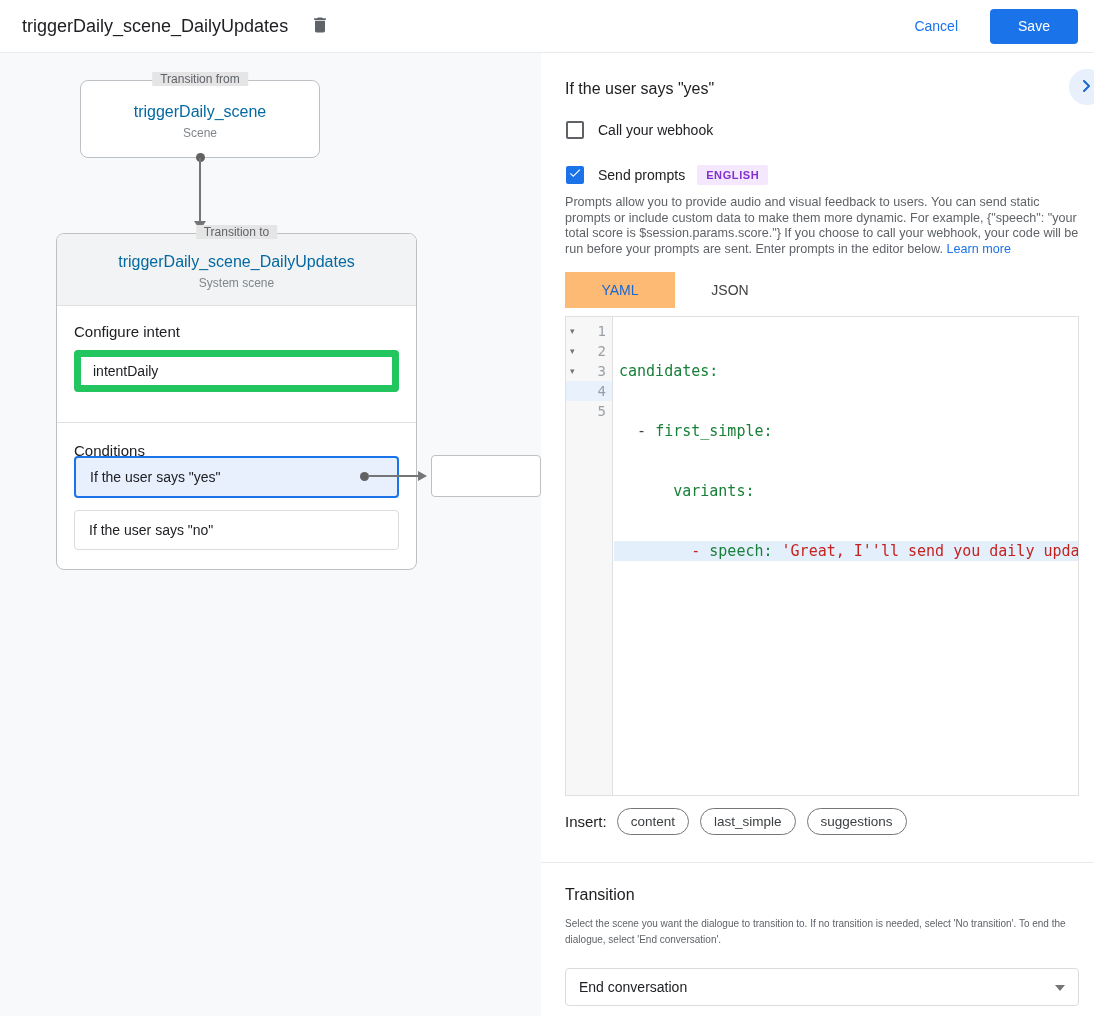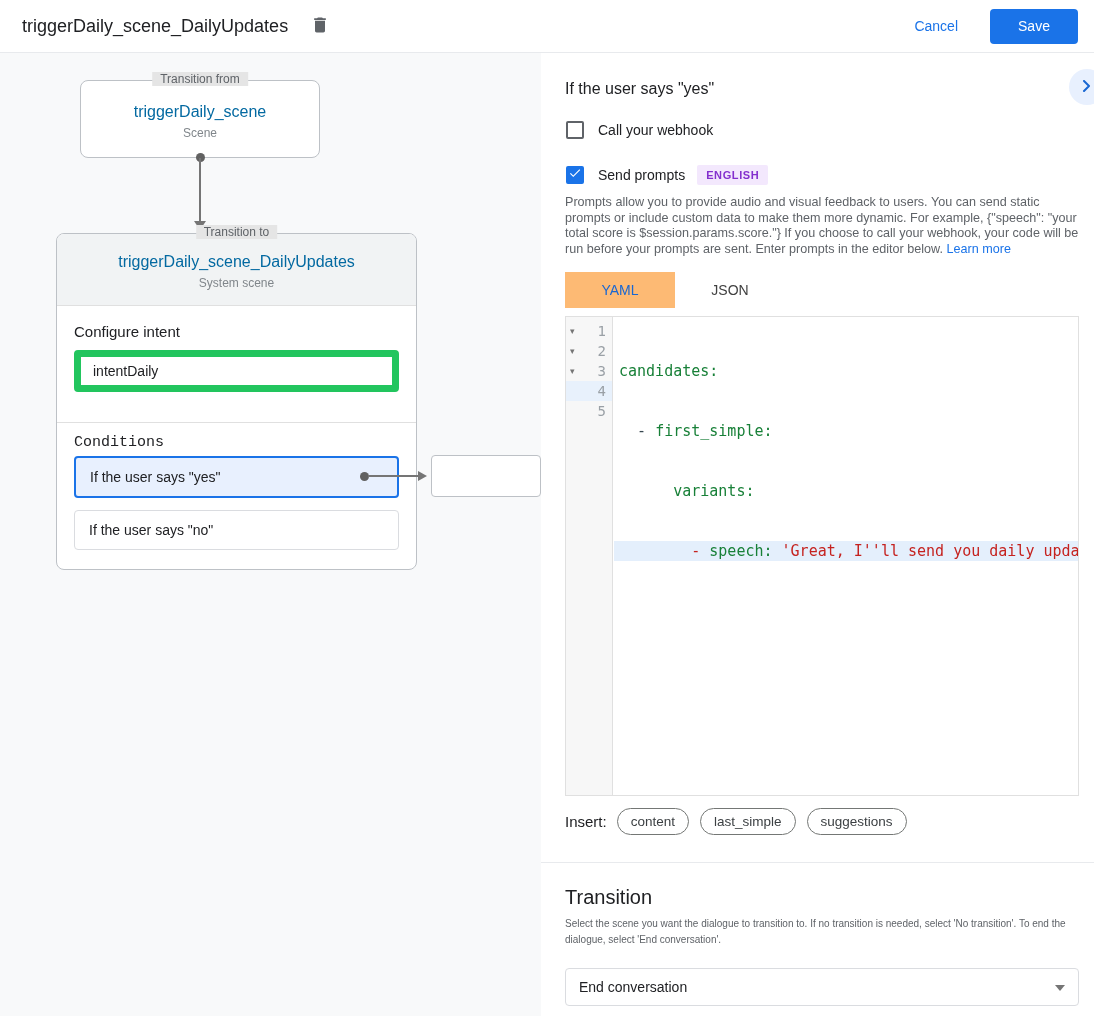--- a/index.html
+++ b/index.html
@@ -37,21 +37,21 @@
     border-left:6px solid transparent; border-right:6px solid transparent; border-top:9px solid #757575; }
   .to-box { left:20px; top:180px; width:361px; height:337px;margin-left:36px; }
   .to-header { height:72px; background:#f1f3f4; border-bottom:1px solid #e0e0e0;
     border-radius:7px 7px 0 0; padding-top:19px; }
   .section-h { font-size:15px; color:#202124; }
   .cfg-label { position:absolute; left:17px; top:89px; }
   .intent-input { position:absolute; left:17px; top:116px; width:325px; height:42px; background:#fff;
     border:7px solid #22c55e; border-radius:4px; font-size:14px; color:#202124;
     display:flex; align-items:center; padding-left:12px; }
   .to-divider { position:absolute; left:0; top:188px; width:359px; border-top:1px solid #e0e0e0; }
-  .cond-label { position:absolute; left:17px; top:200px;font-family:Liberation Mono, monospace; }
+  .cond-label { position:absolute; left:17px; top:208px; }
   .cond-card { position:absolute; left:17px; width:325px; height:40px; background:#fff;
     border:1px solid #dadce0; border-radius:4px; display:flex; align-items:center;
     padding-left:14px; font-size:14px; color:#202124; cursor:pointer; }
   .cond-yes { top:222px; height:42px; border:2px solid #1a73e8; background:#e8f0fe; }
   .cond-no { top:276px; }
   .dot-b { left:360px; top:419px; }
   .hline { position:absolute; left:368px; top:422px; width:50px; height:2px; background:#757575; }
   .arrow-right { position:absolute; left:418px; top:418px; width:0; height:0;
     border-top:5px solid transparent; border-bottom:5px solid transparent; border-left:9px solid #757575; }
   .target-box { position:absolute; left:431px; top:402px; width:110px; height:42px; background:#fff;
@@ -95,21 +95,21 @@
   .tok-key { color:#188038; }
   .tok-str { color:#c5221f; }
   .tok-plain { color:#37474f; }
 
   .insert-row { position:absolute; left:24px; top:755px; display:flex; align-items:center; }
   .insert-label { font-size:15px; color:#202124; margin-right:10px; }
   .chip { border:1px solid #747775; border-radius:15px; background:#fff; padding:5px 13px;
     font-size:13.5px; color:#3c4043; margin-right:11px; cursor:pointer; font-family:"Liberation Sans",sans-serif; }
   .rp-divider { position:absolute; left:0; top:809px; width:553px; border-top:1px solid #e8eaed; }
 
-  .trans-title { position:absolute; left:24px; top:833px; font-size:20px; color:#202124; }
+  .trans-title { position:absolute; left:24px; top:833px; font-size:16px; color:#202124; }
   .trans-desc { position:absolute; left:24px; top:863px; width:514px; font-size:10px;
     line-height:15.7px; color:#5f6368; }
   .trans-select { position:absolute; left:24px; top:915px; width:514px; height:38px;
     border:1px solid #dadce0; border-radius:4px; background:#fff; display:flex; align-items:center;
     padding-left:13px; font-size:14px; color:#202124; cursor:pointer; }
   .select-caret { position:absolute; right:13px; top:16px; width:0; height:0;
     border-left:5px solid transparent; border-right:5px solid transparent; border-top:6px solid #757575; }
 </style>
 </head>
 <body>

